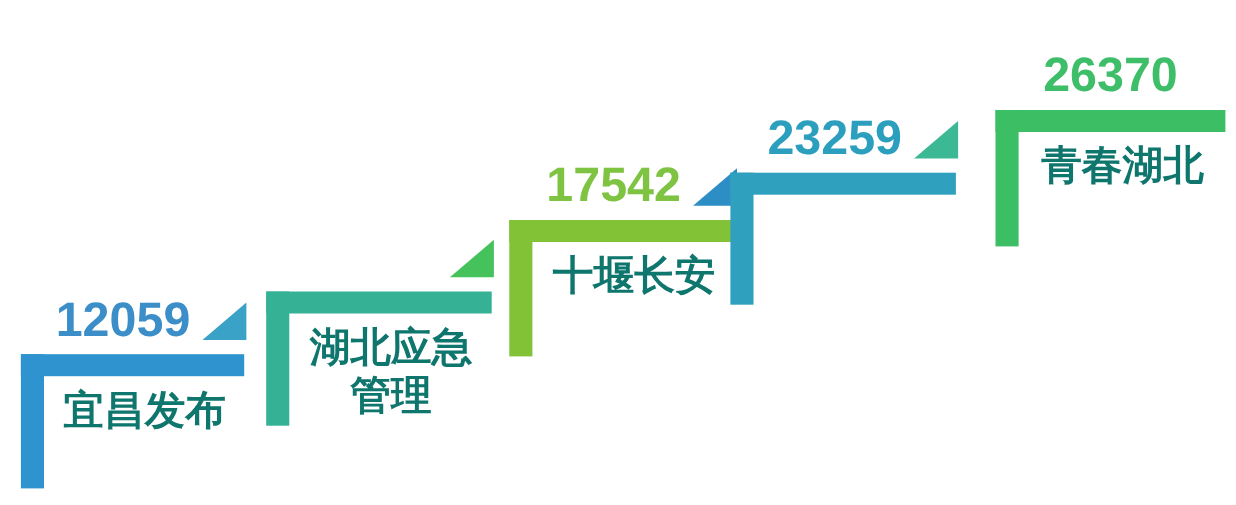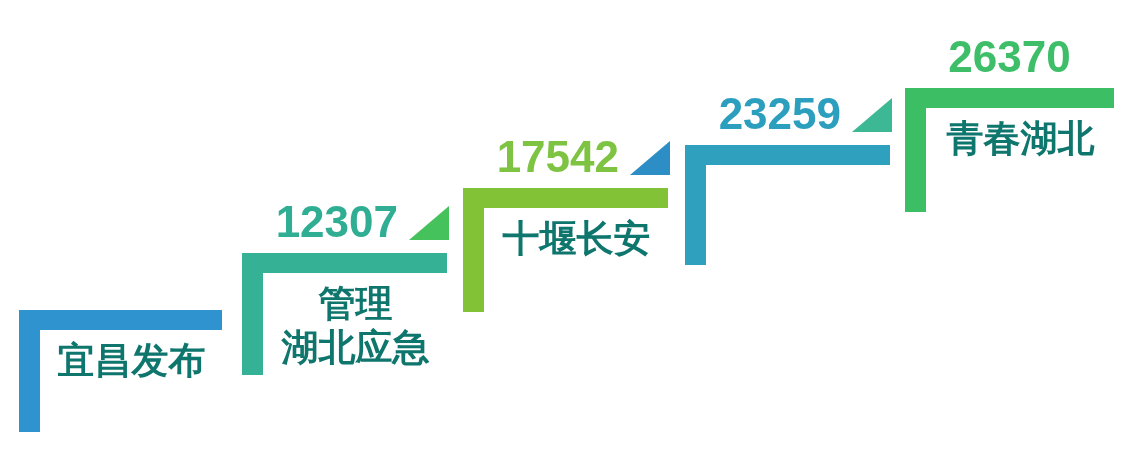--- a/index.html
+++ b/index.html
@@ -6,25 +6,25 @@
   html, body { background: #ffffff; }
   body {
     width: 1124px;
     height: 459px;
     position: relative;
     overflow: hidden;
     font-family: "Liberation Sans", "DejaVu Sans", sans-serif;
   }
   .chart { position: absolute; inset: 0; }
 
-  .step { position: absolute; width: 205px; height: 122px; }
+  .step { position: absolute; width: 205px; height: 122px; margin-top: 12px; }
   .s0 { left: 19px;  top: 310px; width: 203px; }
   .s1 { left: 242px; top: 253px; }
   .s2 { left: 463px; top: 188px; height: 124px; }
-  .s3 { left: 685px; top: 145px; height: 120px; }
+  .s3 { left: 664px; top: 145px; height: 120px; }
   .s4 { left: 905px; top: 88px;  width: 209px; height: 124px; }
 
   .bracket {
     width: 100%; height: 100%;
     border-top: 20px solid var(--bracket-color);
     border-left: 21px solid var(--bracket-color);
     background: transparent;
   }
 
   .numrow {
@@ -62,36 +62,39 @@
     line-height: 1.2;
   }
   .lline { display: block; }
 </style>
 </head>
 <body>
 
 <div class="chart">
 
   <div class="step s0" style="--bracket-color: #2E93CE; --number-color: #3B8EC7; --triangle-color: #3AA2C6;">
+    <div class="numrow">
+      <span class="num">12059</span>
+      <span class="tri"></span>
+    </div>
     <div class="bracket"></div>
     <div class="label">
       <span class="lline">宜昌发布</span>
       <span class="lline"></span>
     </div>
   </div>
 
   <div class="step s1" style="--bracket-color: #35B296; --number-color: #2FAE93; --triangle-color: #45C25C;">
     <div class="numrow">
-      <span class="num">12307</span>
       <span class="tri"></span>
     </div>
     <div class="bracket"></div>
     <div class="label">
+      <span class="lline">湖北应急</span>
       <span class="lline">管理</span>
-      <span class="lline">湖北应急</span>
     </div>
   </div>
 
   <div class="step s2" style="--bracket-color: #82C236; --number-color: #7EC342; --triangle-color: #2C8EC5;">
     <div class="numrow">
       <span class="num">17542</span>
       <span class="tri"></span>
     </div>
     <div class="bracket"></div>
     <div class="label">

